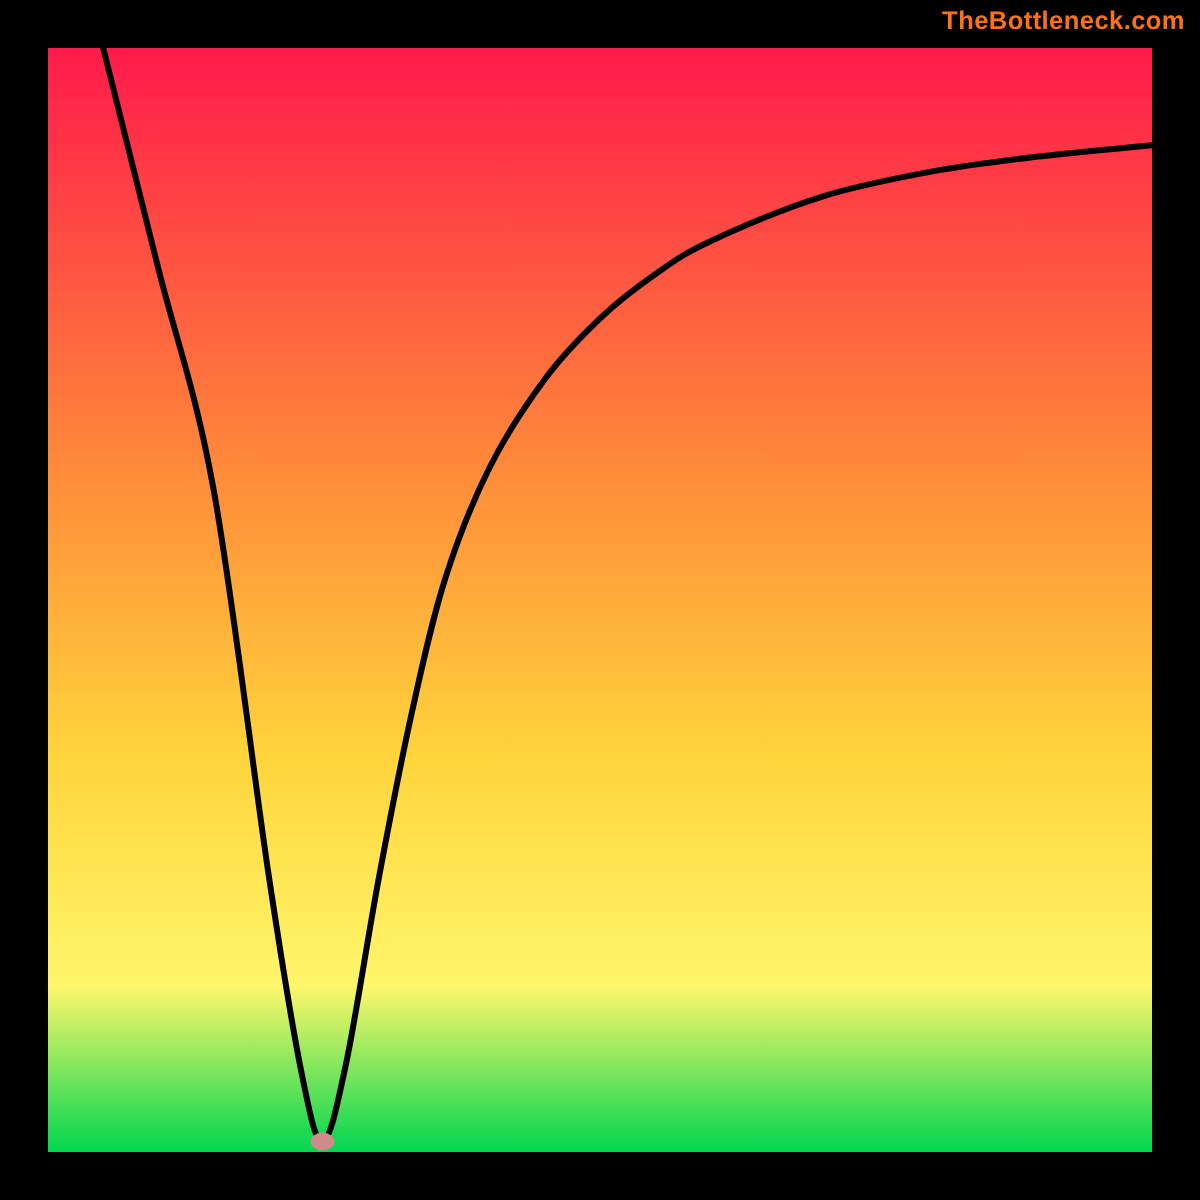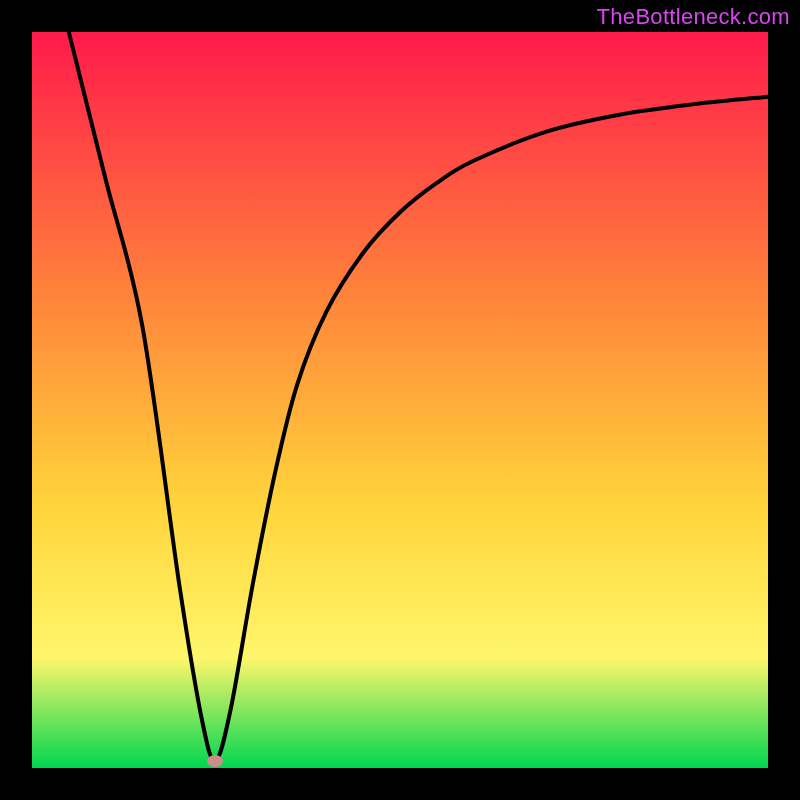--- a/index.html
+++ b/index.html
@@ -13,25 +13,26 @@
   .chart-wrap {
     position: relative;
     width: 800px;
     height: 800px;
     background: #000;
   }
   .watermark {
     position: absolute;
     top: 4px;
     right: 10px;
-    color: #d946ef;
+    color: #f97316;
     font-family: Arial, Helvetica, sans-serif;
-    font-size: 22px;
+    font-size: 17px;
     letter-spacing: 0.3px;
     pointer-events: none;
+    font-weight: bold;
   }
   svg {
     display: block;
   }
   .marker {
     position: absolute;
     width: 16px;
     height: 12px;
     background: #cf8b8b;
     border-radius: 8px / 6px;

